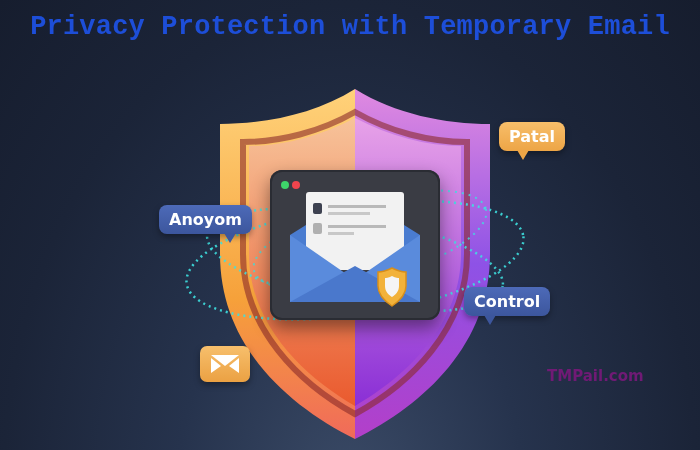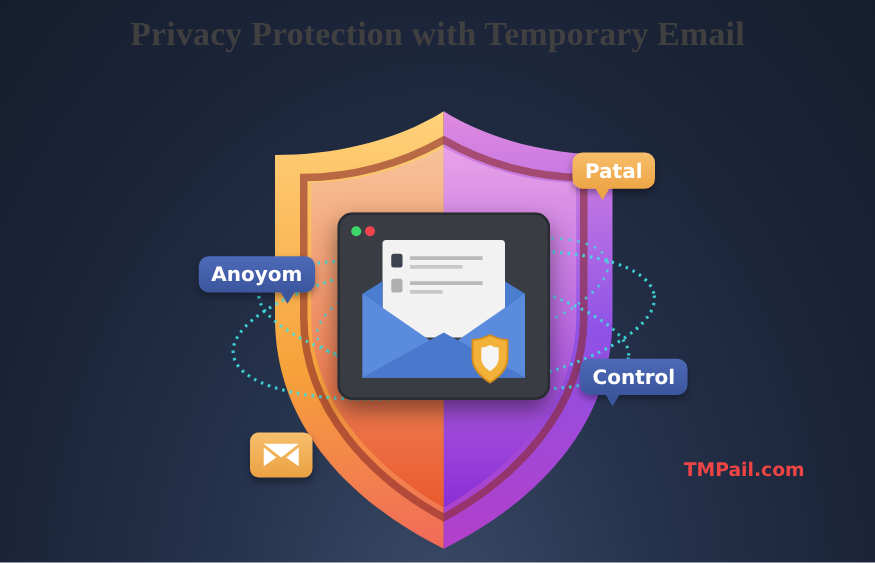--- a/index.html
+++ b/index.html
@@ -3,22 +3,22 @@
 <meta charset="utf-8">
 <style>
   html, body { margin: 0; padding: 0; }
   body {
     width: 700px; height: 450px; overflow: hidden; position: relative;
     background: radial-gradient(ellipse at 50% 110%, #3a4a66 0%, #26334d 35%, #1b2438 70%, #161d2e 100%);
     font-family: "Liberation Sans", sans-serif;
   }
   .title {
     position: absolute; left: 0; right: 0; top: 12px; text-align: center;
-    color: #404040; font-weight: bold; font-size: 27px; letter-spacing: 0.2px;
-    font-family: Liberation Serif, serif;
+    color: #1d4ed8; font-weight: bold; font-size: 27px; letter-spacing: 0.2px;
+    font-family: Liberation Mono, monospace;
   }
   .shield-wrap { position: absolute; left: 205px; top: 84px; width: 300px; height: 360px; }
   .shield-wrap svg { width: 100%; height: 100%; display: block; }
   .window {
     position: absolute; left: 270px; top: 170px; width: 170px; height: 150px;
     background: #3a3c44; border-radius: 12px;
     box-shadow: 0 8px 18px rgba(0,0,0,0.45), inset 0 0 0 2px #2a2c33;
   }
   .dot { position: absolute; top: 11px; width: 8px; height: 8px; border-radius: 50%; }
   .dot.green { left: 11px; background: #3ed46a; }
@@ -30,36 +30,36 @@
     padding: 5px 10px; border-radius: 8px;
     font-family: "DejaVu Sans", sans-serif;
     box-shadow: 0 3px 6px rgba(0,0,0,0.35);
   }
   .bubble::after {
     content: ""; position: absolute; bottom: -9px; width: 0; height: 0;
     border-left: 6px solid transparent; border-right: 6px solid transparent;
   }
   .bubble.blue { background: linear-gradient(#4d6ab8, #3c569d); }
   .bubble.blue::after { border-top: 10px solid #3c569d; }
-  .bubble.orange { background: linear-gradient(#f7be6a, #eda546); }
+  .bubble.orange { background: linear-gradient(#f7be6a, #eda546); margin-left: 41px; }
   .bubble.orange::after { border-top: 10px solid #eda546; }
   .b-anon { left: 159px; top: 205px; text-align: center; }
   .b-anon::after { right: 16px; }
   .b-patal { left: 458px; top: 122px; }
   .b-patal::after { left: 18px; }
   .b-control { left: 464px; top: 287px; }
   .b-control::after { left: 20px; }
   .mail-tile {
     position: absolute; left: 200px; top: 346px; width: 50px; height: 36px;
     background: linear-gradient(#f7bf6c, #eba143); border-radius: 7px;
     box-shadow: 0 3px 6px rgba(0,0,0,0.35);
   }
   .mail-tile svg { position: absolute; left: 9px; top: 6px; width: 32px; height: 24px; }
   .brand {
-    position: absolute; left: 547px; top: 367px; color: #ef4444;
+    position: absolute; left: 547px; top: 367px; color: #701a75;
     font-weight: bold; font-size: 15px; font-family: "DejaVu Sans", sans-serif;
   }
   .orbits { position: absolute; left: 170px; top: 160px; width: 370px; height: 200px; pointer-events: none; }
   .orbits svg { width: 100%; height: 100%; }
 </style>
 </head>
 <body>
 
 <div class="title">Privacy Protection with Temporary Email</div>
 

